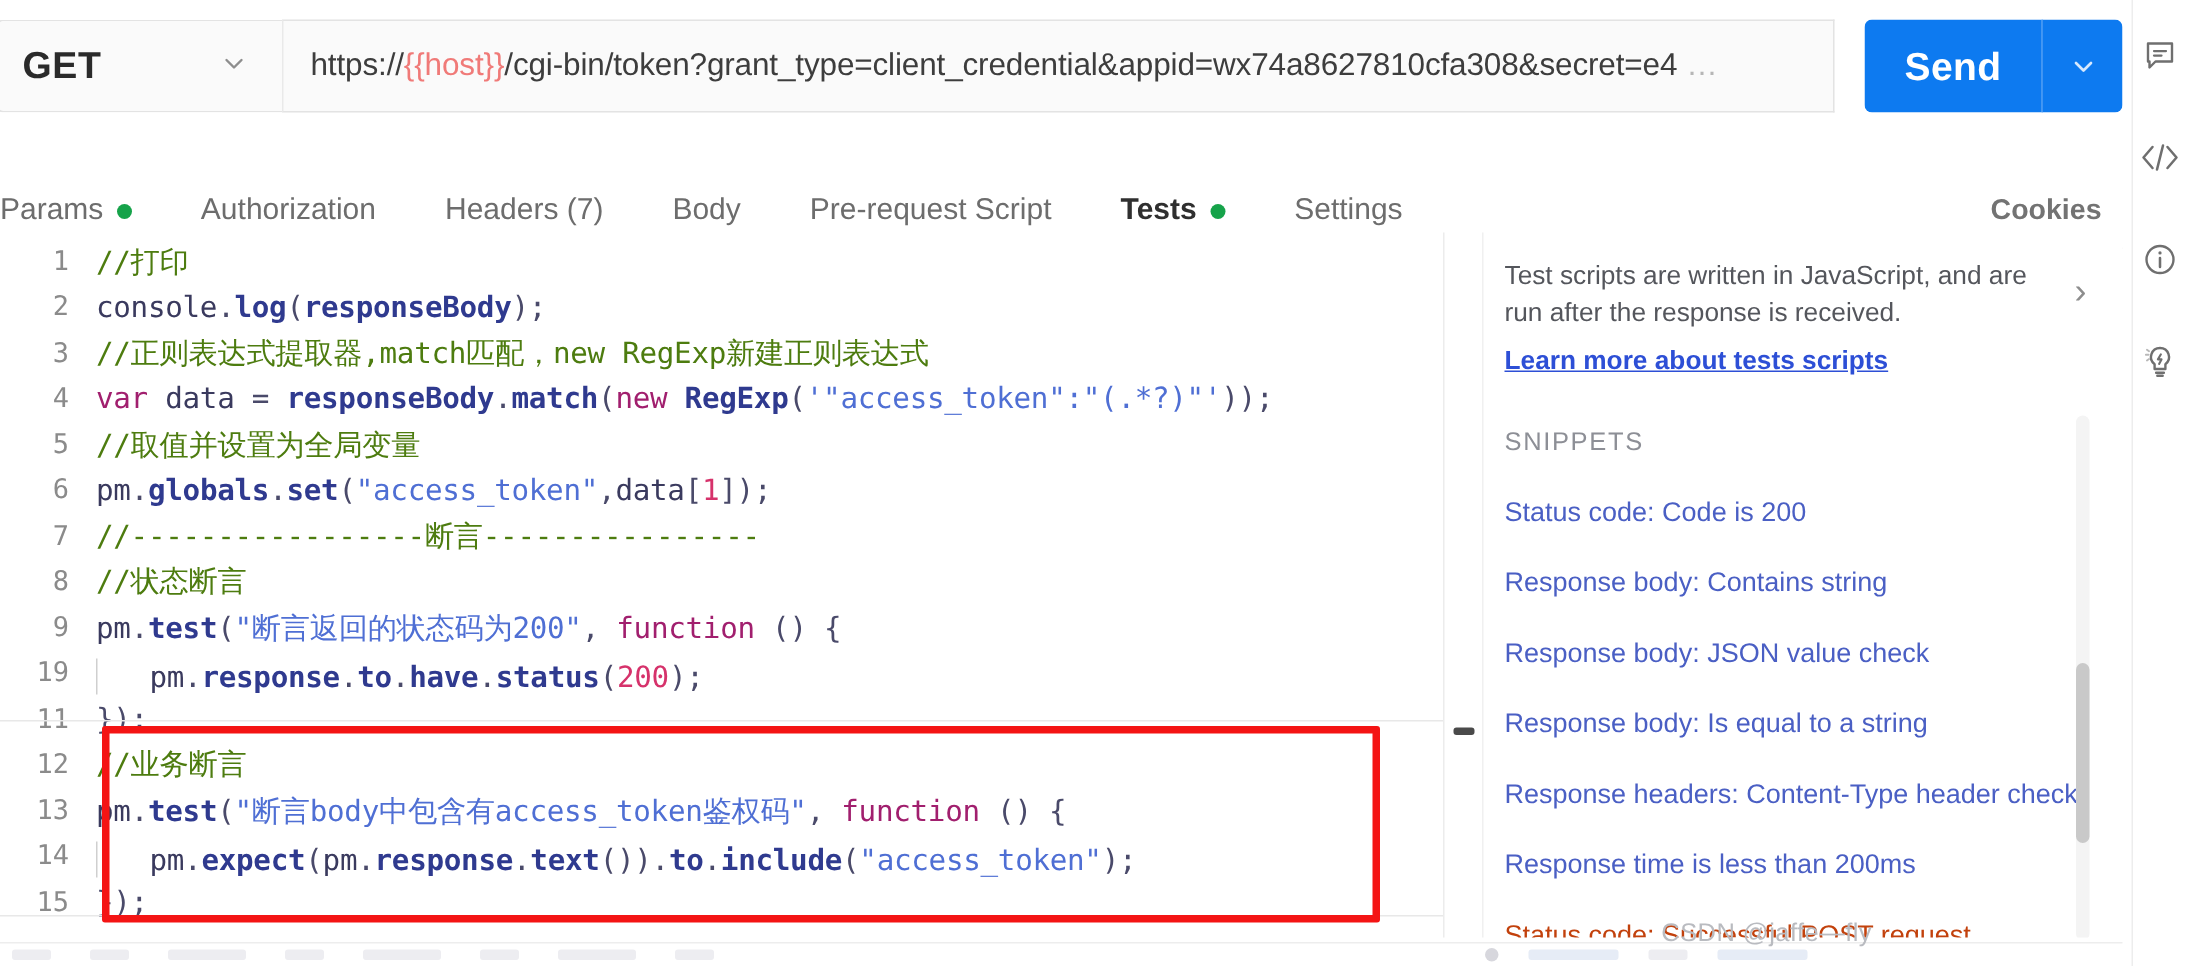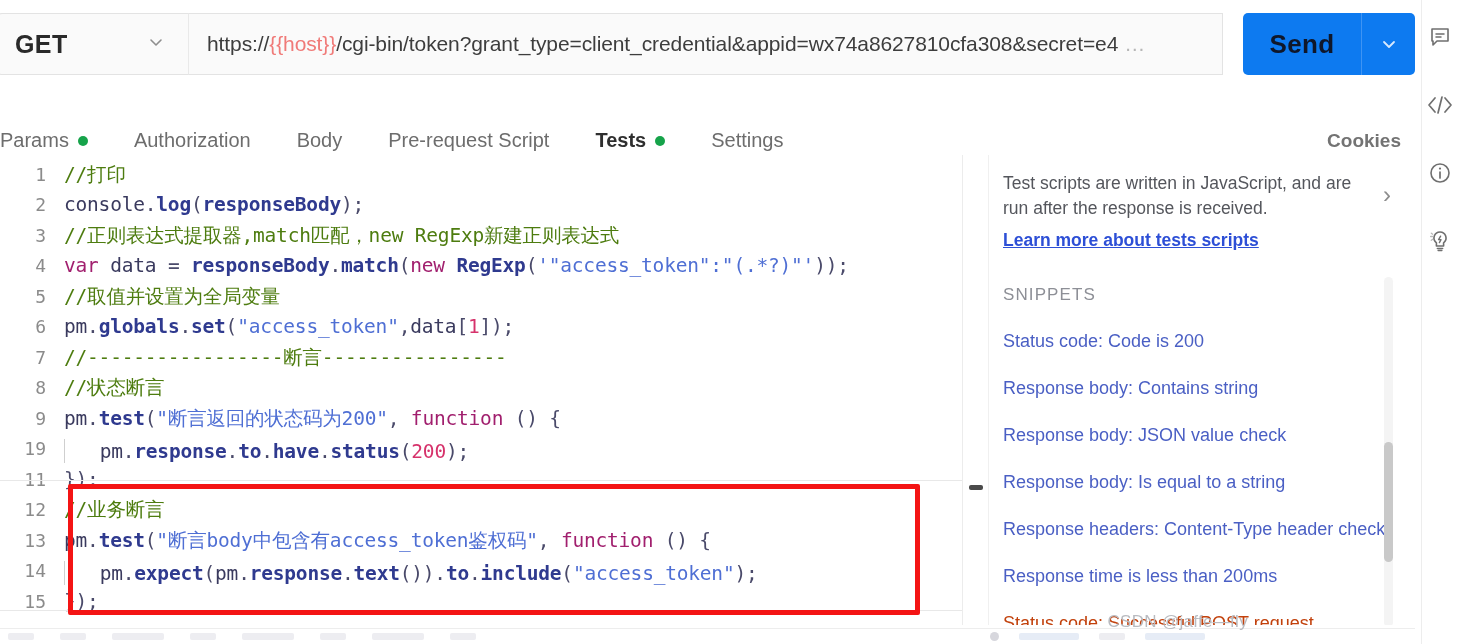--- a/index.html
+++ b/index.html
@@ -34,21 +34,21 @@
   }
   .url-text { font-size: 21px; color: #3d3d3d; white-space: nowrap; letter-spacing: -.1px; }
   .url-var { color: #f07a78; }
   .url-ellipsis { color: #b6b6b6; padding-left: 6px; }
 
   .send-wrap {
     margin-left: 20px; height: 62px; display: flex; align-items: stretch;
     border-radius: 5px; overflow: hidden;
   }
   .send-btn {
-    background: #0d7af0; color: #0f172a; font-size: 26px; font-weight: 700;
+    background: #0d7af0; color: #ffffff; font-size: 26px; font-weight: 700;
     display: flex; align-items: center; justify-content: center;
     width: 118px; letter-spacing: .3px;
   }
   .send-caret {
     background: #0d7af0; width: 54px;
     display: flex; align-items: center; justify-content: center;
     border-left: 1px solid #3f94f3; color: #d7e9fd; font-size: 20px;
   }
 
   
@@ -201,20 +201,23 @@
 
   <div class="tabs">
     <div class="tab first">
       <span>Params</span>
       <span class="dot"></span>
     </div>
     <div class="tab">
       <span>Authorization</span>
     </div>
     <div class="tab">
+      <span>Headers (7)</span>
+    </div>
+    <div class="tab">
       <span>Body</span>
     </div>
     <div class="tab">
       <span>Pre-request Script</span>
     </div>
     <div class="tab active">
       <span>Tests</span>
       <span class="dot"></span>
     </div>
     <div class="tab">

